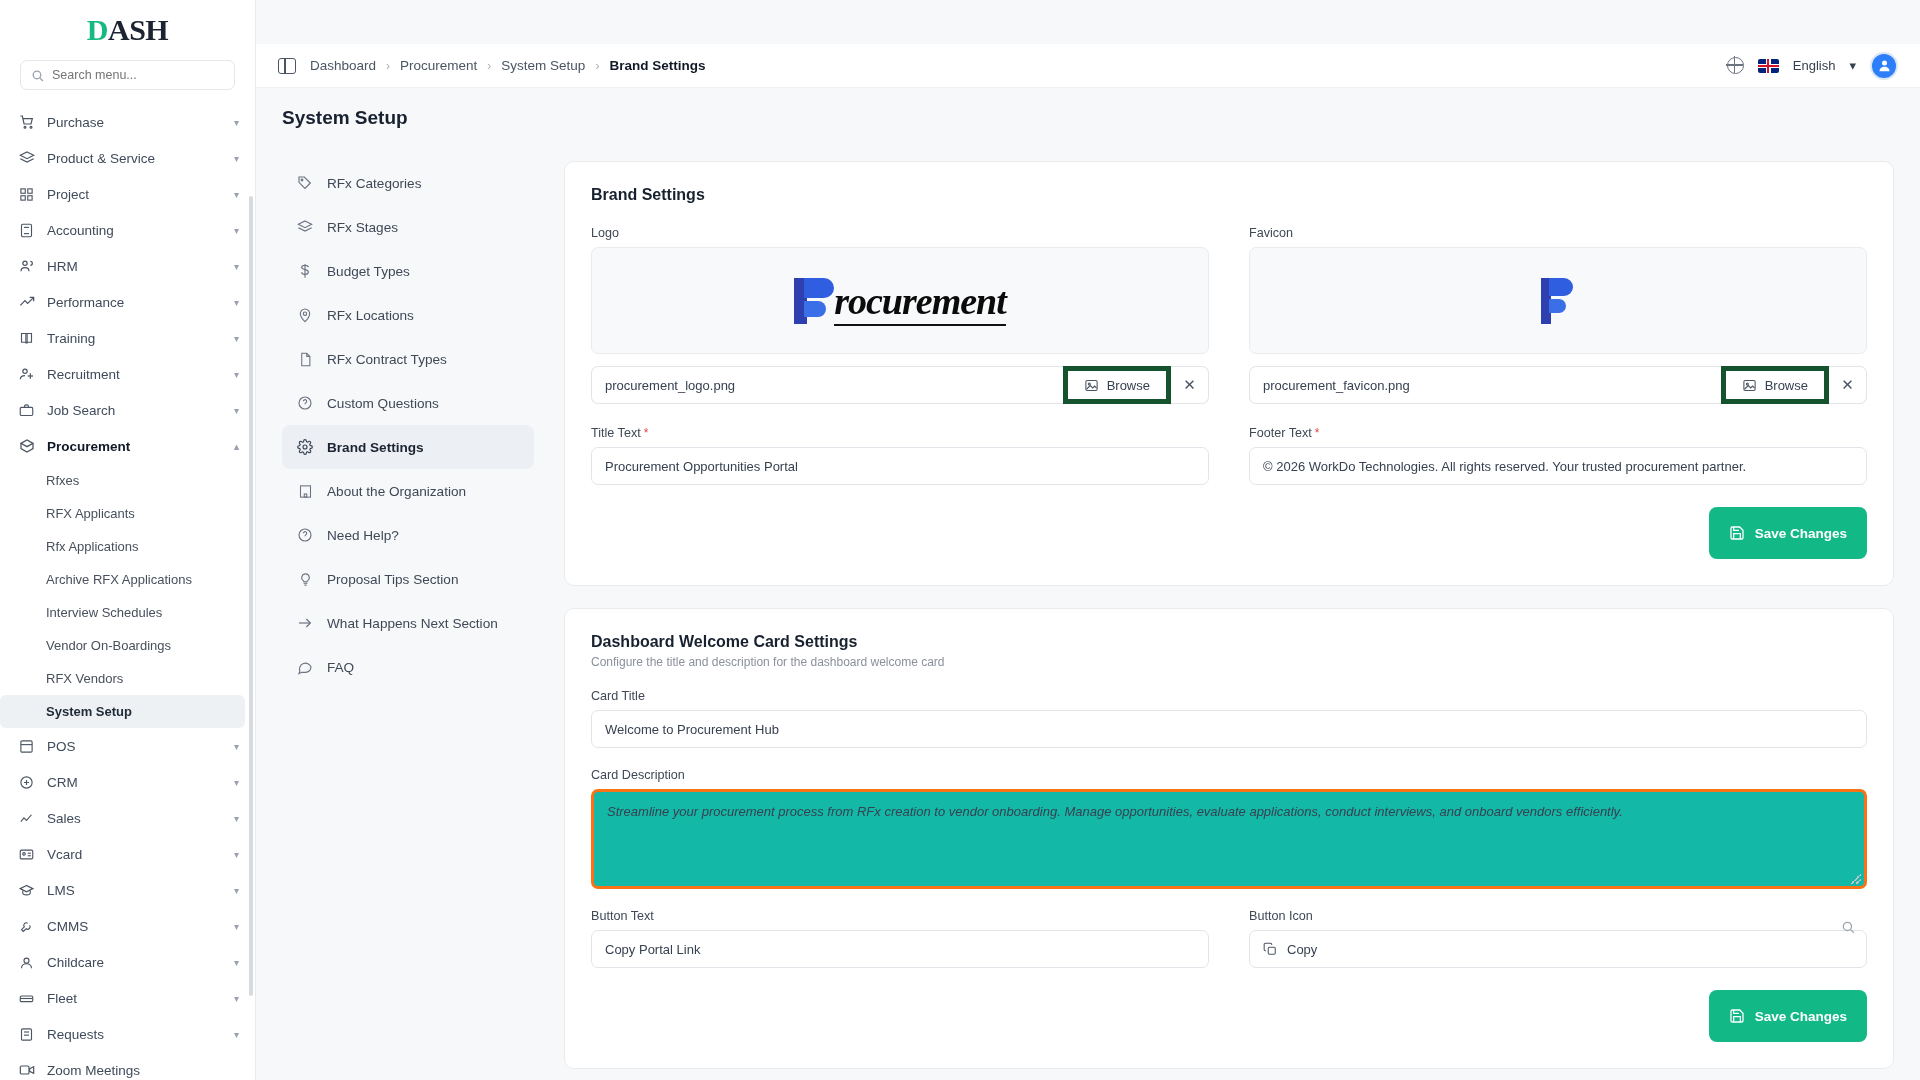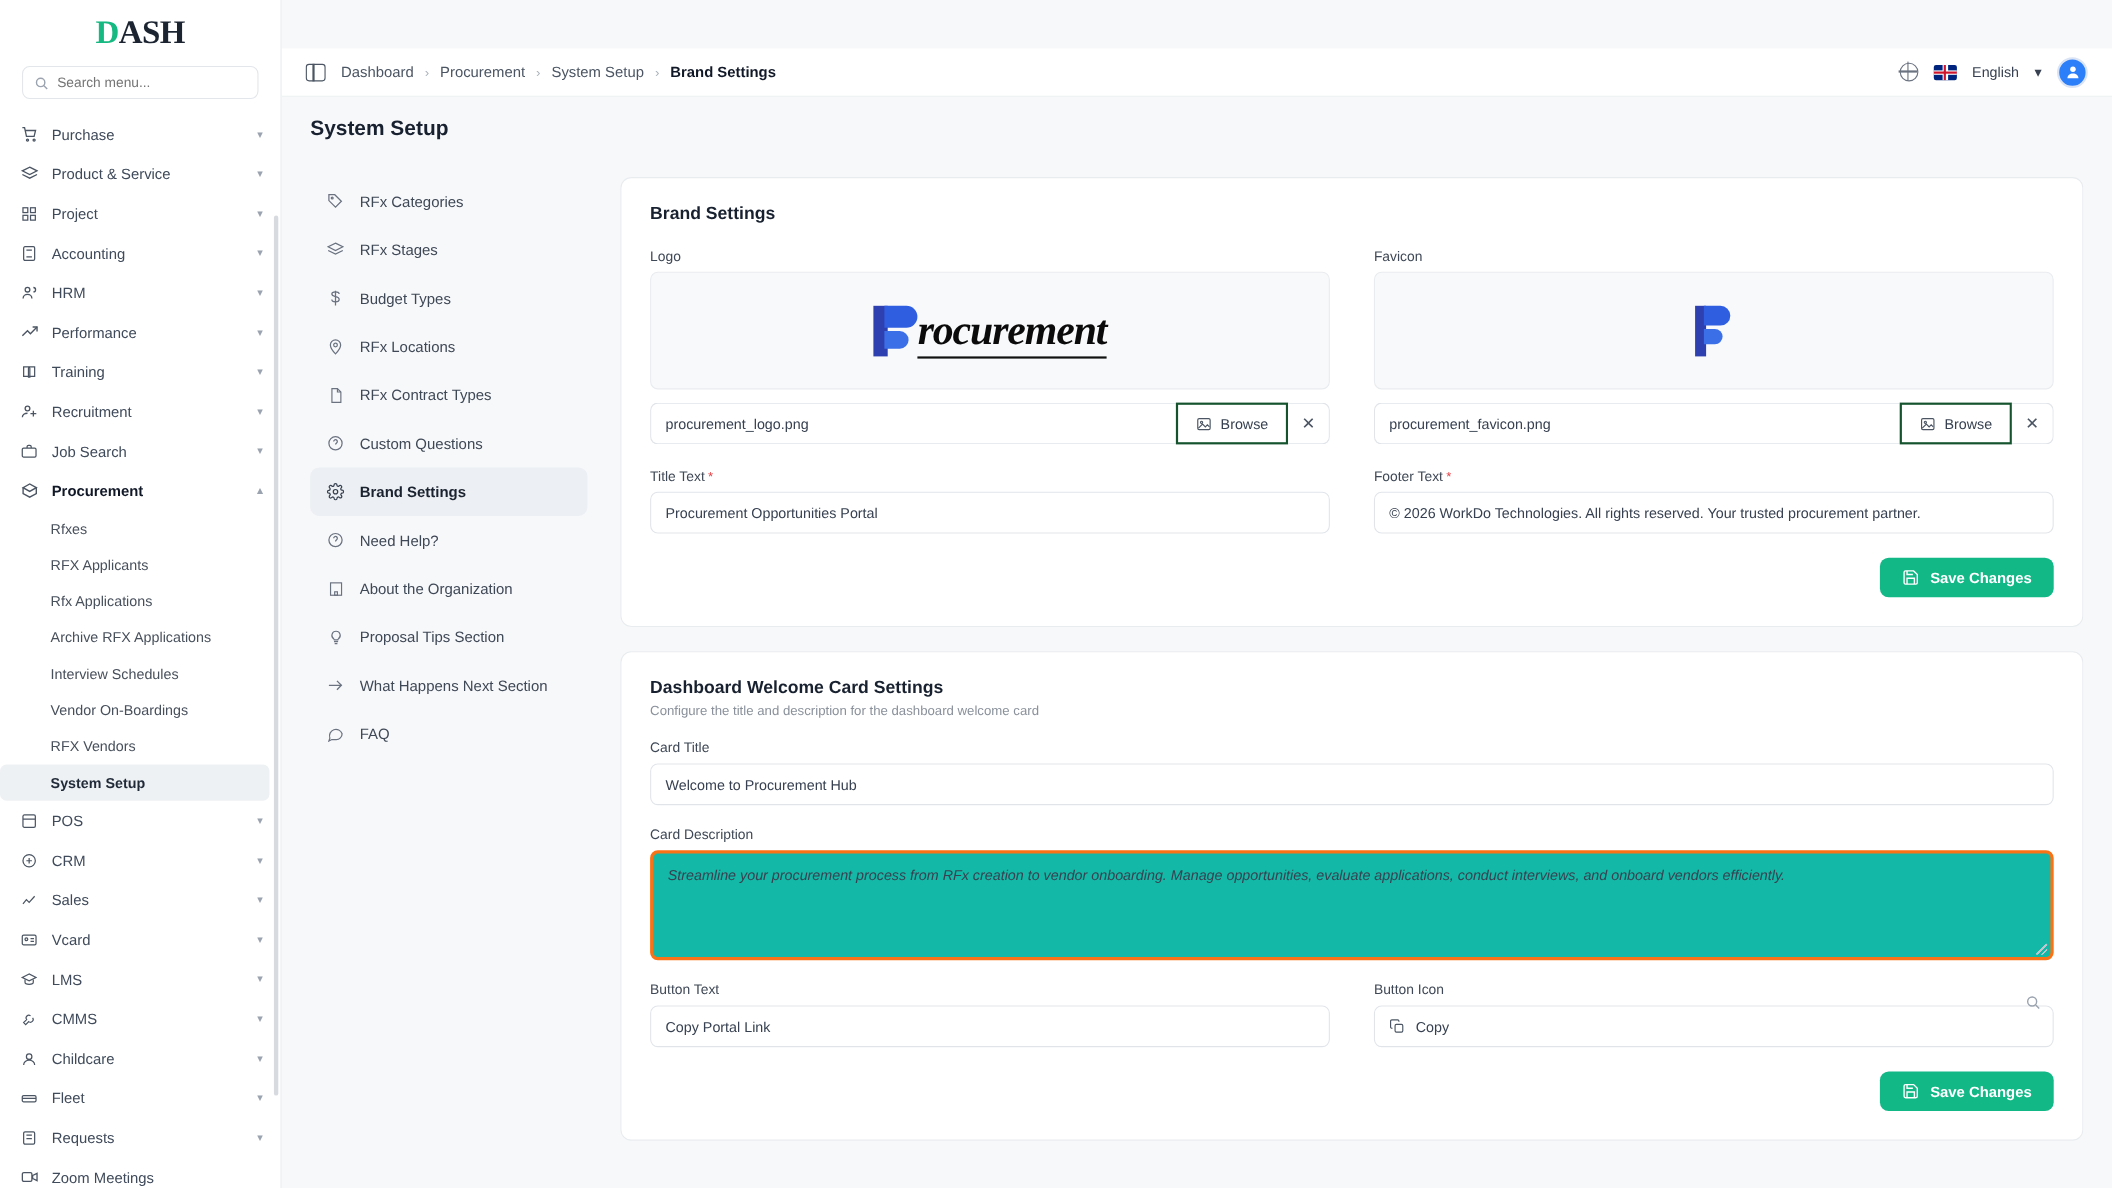--- a/index.html
+++ b/index.html
@@ -131,21 +131,21 @@
   .fmark .b3 { position:absolute; left:8px; top:21px; width:17px; height:14px; background:#3b6fe8; border-radius: 0 7px 7px 0; }
 
   .file-row { display: flex; align-items: stretch; gap: 0; }
   .file-name {
     flex: 1; height: 38px; border: 1px solid #e1e5ea; border-right: none;
     border-radius: 7px 0 0 7px; padding: 0 13px; font-size: 13px; color: #374151;
     display: flex; align-items: center; background: #fff; overflow: hidden; white-space: nowrap;
   }
   .browse-btn {
     display: flex; align-items: center; gap: 8px; padding: 0 16px; height: 38px;
-    border: 2px solid #14532d; background: #fff; font-size: 13px; color: #374151;
+    border: 5px solid #14532d; background: #fff; font-size: 13px; color: #374151;
     cursor: pointer;
   }
   .clear-btn {
     width: 38px; height: 38px; border: 1px solid #e1e5ea; border-left: none;
     border-radius: 0 7px 7px 0; background: #fff; color: #4b5563; font-size: 15px;
     display: flex; align-items: center; justify-content: center; cursor: pointer;
   }
   .input {
     width: 100%; height: 38px; border: 1px solid #e1e5ea; border-radius: 7px;
     padding: 0 13px; font-size: 13px; color: #374151; background: #fff;
@@ -157,21 +157,21 @@
     padding: 10px 13px; font-size: 13px; color: #374151; background: #14b8a6;
     line-height: 1.5; position: relative; resize: none;
     font-family: "Liberation Sans", sans-serif;
     font-style: italic;
   }
   .ta-grip { position: absolute; right: 3px; bottom: 2px; width: 10px; height: 10px;
     background: linear-gradient(135deg, transparent 45%, #bfc5cc 45%, #bfc5cc 55%, transparent 55%, transparent 70%, #bfc5cc 70%, #bfc5cc 80%, transparent 80%); }
   .btn-row { display: flex; justify-content: flex-end; margin-top: 22px; }
   .save-btn {
     display: flex; align-items: center; gap: 10px; background: #12b886; color: #fff;
-    border: none; border-radius: 8px; height: 36px; padding: 0 20px;
+    border: none; border-radius: 8px; height: 52px; padding: 0 20px;
     font-size: 13.5px; font-weight: 600; cursor: pointer;
     font-family: "Liberation Sans", sans-serif;
   }
   .icon-field { position: relative; }
   .icon-field .ipick {
     display: flex; align-items: center; gap: 10px; height: 38px;
     border: 1px solid #e1e5ea; border-radius: 7px; padding: 0 13px; background: #fff;
     font-size: 13px; color: #374151;
   }
   .icon-field .srch { position: absolute; right: 12px; top: 11px; color: #9aa3af; }
@@ -523,42 +523,42 @@
           <span class="sico">
               <svg width="16" height="16" viewBox="0 0 24 24" fill="none" stroke="currentColor" stroke-width="1.7">
                 <circle cx="12" cy="12" r="3"></circle>
                 <path d="M19.4 15a1.6 1.6 0 00.3 1.8l.1.1a2 2 0 11-2.8 2.8l-.1-.1a1.6 1.6 0 00-1.8-.3 1.6 1.6 0 00-1 1.5V21a2 2 0 11-4 0v-.1A1.6 1.6 0 009 19.4a1.6 1.6 0 00-1.8.3l-.1.1a2 2 0 11-2.8-2.8l.1-.1a1.6 1.6 0 00.3-1.8 1.6 1.6 0 00-1.5-1H3a2 2 0 110-4h.1A1.6 1.6 0 004.6 9a1.6 1.6 0 00-.3-1.8l-.1-.1a2 2 0 112.8-2.8l.1.1a1.6 1.6 0 001.8.3H9a1.6 1.6 0 001-1.5V3a2 2 0 114 0v.1a1.6 1.6 0 001 1.5 1.6 1.6 0 001.8-.3l.1-.1a2 2 0 112.8 2.8l-.1.1a1.6 1.6 0 00-.3 1.8V9a1.6 1.6 0 001.5 1H21a2 2 0 110 4h-.1a1.6 1.6 0 00-1.5 1z"></path>
               </svg>
             </span>
           <span>Brand Settings</span>
         </div>
         <div class="snav-item">
           <span class="sico">
-              <svg width="16" height="16" viewBox="0 0 24 24" fill="none" stroke="currentColor" stroke-width="1.7">
-                <circle cx="12" cy="12" r="9"></circle>
-                <path d="M9.5 9.5a2.5 2.5 0 114 2c-.9.7-1.5 1.2-1.5 2.3"></path>
-                <line x1="12" y1="17" x2="12" y2="17.01"></line>
-              </svg>
-            </span>
-          <span>Need Help?</span>
-        </div>
-        <div class="snav-item">
-          <span class="sico">
               <svg width="15" height="15" viewBox="0 0 24 24" fill="none" stroke="currentColor" stroke-width="1.7">
                 <rect x="4" y="3" width="16" height="18"></rect>
                 <line x1="8" y1="7" x2="8" y2="7.01"></line>
                 <line x1="12" y1="7" x2="12" y2="7.01"></line>
                 <line x1="16" y1="7" x2="16" y2="7.01"></line>
                 <line x1="8" y1="12" x2="8" y2="12.01"></line>
                 <line x1="12" y1="12" x2="12" y2="12.01"></line>
                 <line x1="16" y1="12" x2="16" y2="12.01"></line>
                 <rect x="10" y="16" width="4" height="5"></rect>
               </svg>
             </span>
           <span>About the Organization</span>
+        </div>
+        <div class="snav-item">
+          <span class="sico">
+              <svg width="16" height="16" viewBox="0 0 24 24" fill="none" stroke="currentColor" stroke-width="1.7">
+                <circle cx="12" cy="12" r="9"></circle>
+                <path d="M9.5 9.5a2.5 2.5 0 114 2c-.9.7-1.5 1.2-1.5 2.3"></path>
+                <line x1="12" y1="17" x2="12" y2="17.01"></line>
+              </svg>
+            </span>
+          <span>Need Help?</span>
         </div>
         <div class="snav-item">
           <span class="sico">
               <svg width="15" height="15" viewBox="0 0 24 24" fill="none" stroke="currentColor" stroke-width="1.7">
                 <path d="M9 18h6"></path>
                 <path d="M10 21h4"></path>
                 <path d="M12 3a6 6 0 00-3.5 10.9c.5.4.8 1 .9 1.6h5.2c.1-.6.4-1.2.9-1.6A6 6 0 0012 3z"></path>
               </svg>
             </span>
           <span>Proposal Tips Section</span>

